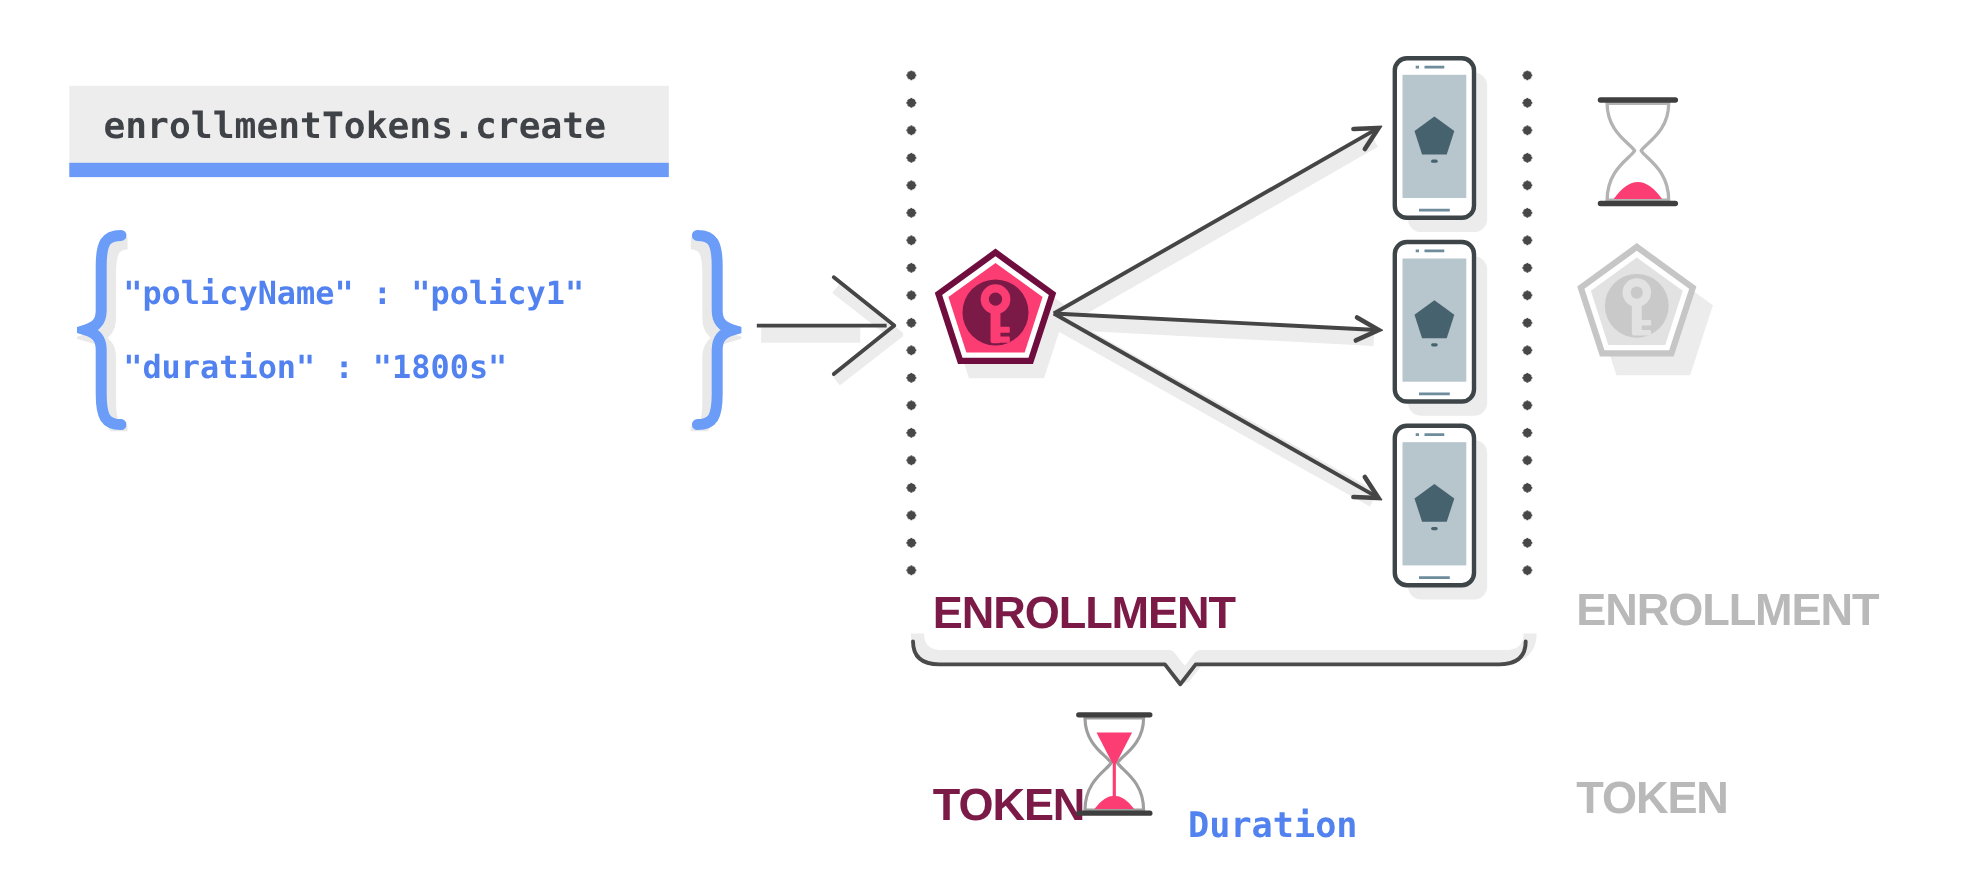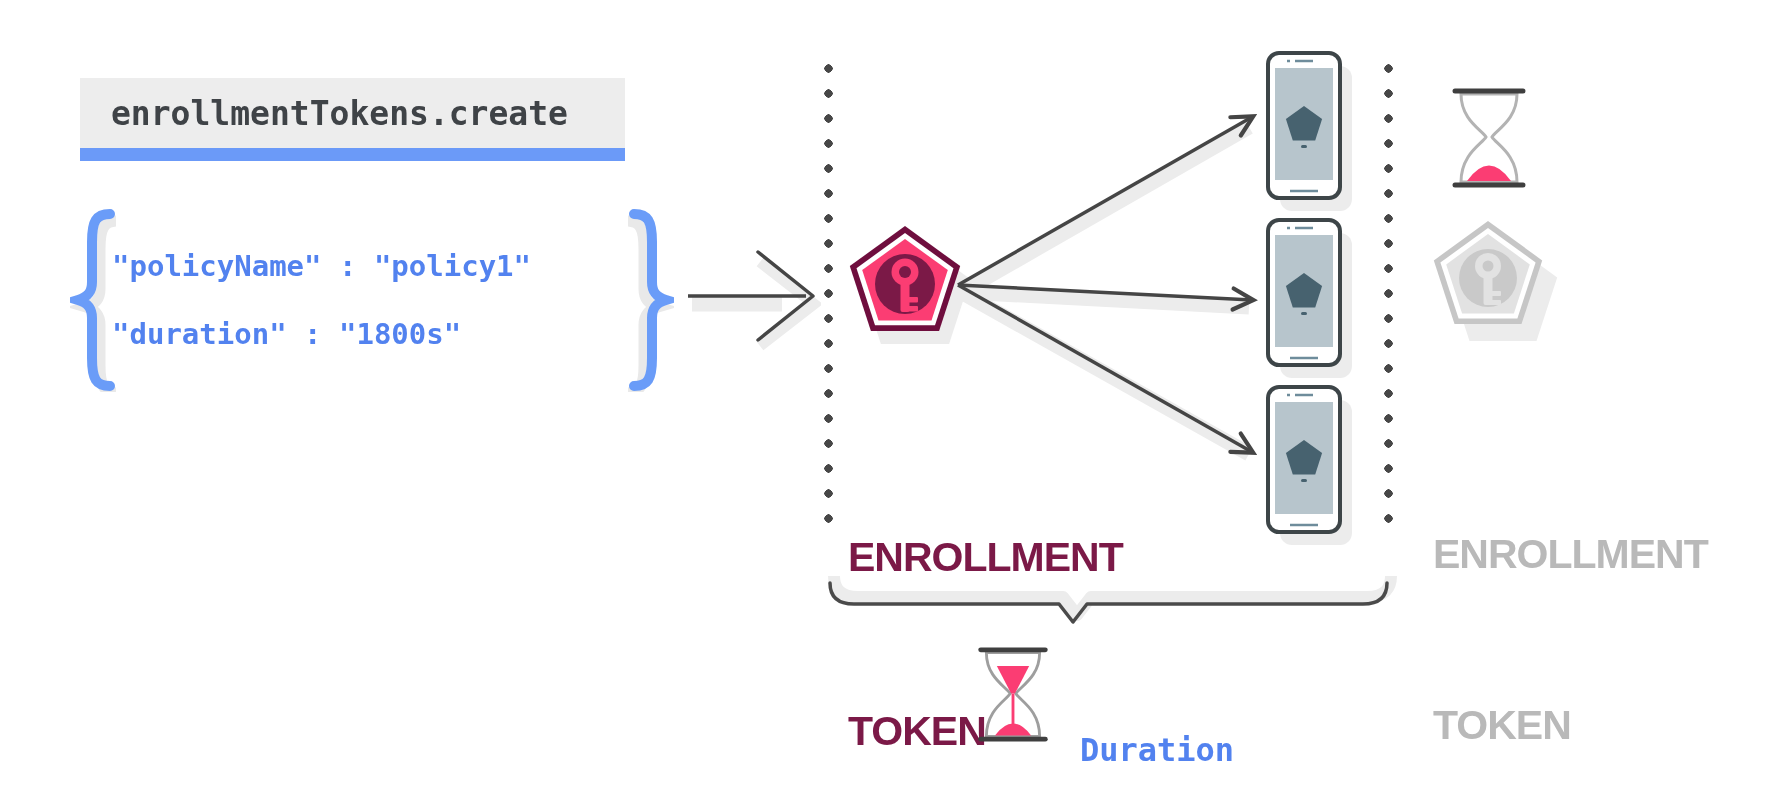--- a/index.html
+++ b/index.html
@@ -4,21 +4,21 @@
 <style>
   html,body{margin:0;padding:0;background:#ffffff;}
   .canvas{
     position:relative;width:1789px;height:795px;background:#ffffff;overflow:hidden;
     font-family:"Liberation Sans",sans-serif;
   }
   .abs{position:absolute;}
 
   
   .title-box{
-    left:80px;top:78px;width:545px;height:70px;
+    left:63px;top:78px;width:545px;height:70px;
     background:#ededed;border-bottom:13px solid #6b9af8;
     display:flex;align-items:center;box-sizing:content-box;
   }
   .title-box .label{
     padding-left:31px;
     font-family:"DejaVu Sans Mono",monospace;font-weight:bold;
     font-size:33px;color:#3f4347;letter-spacing:0px;white-space:pre;
   }
 
   

